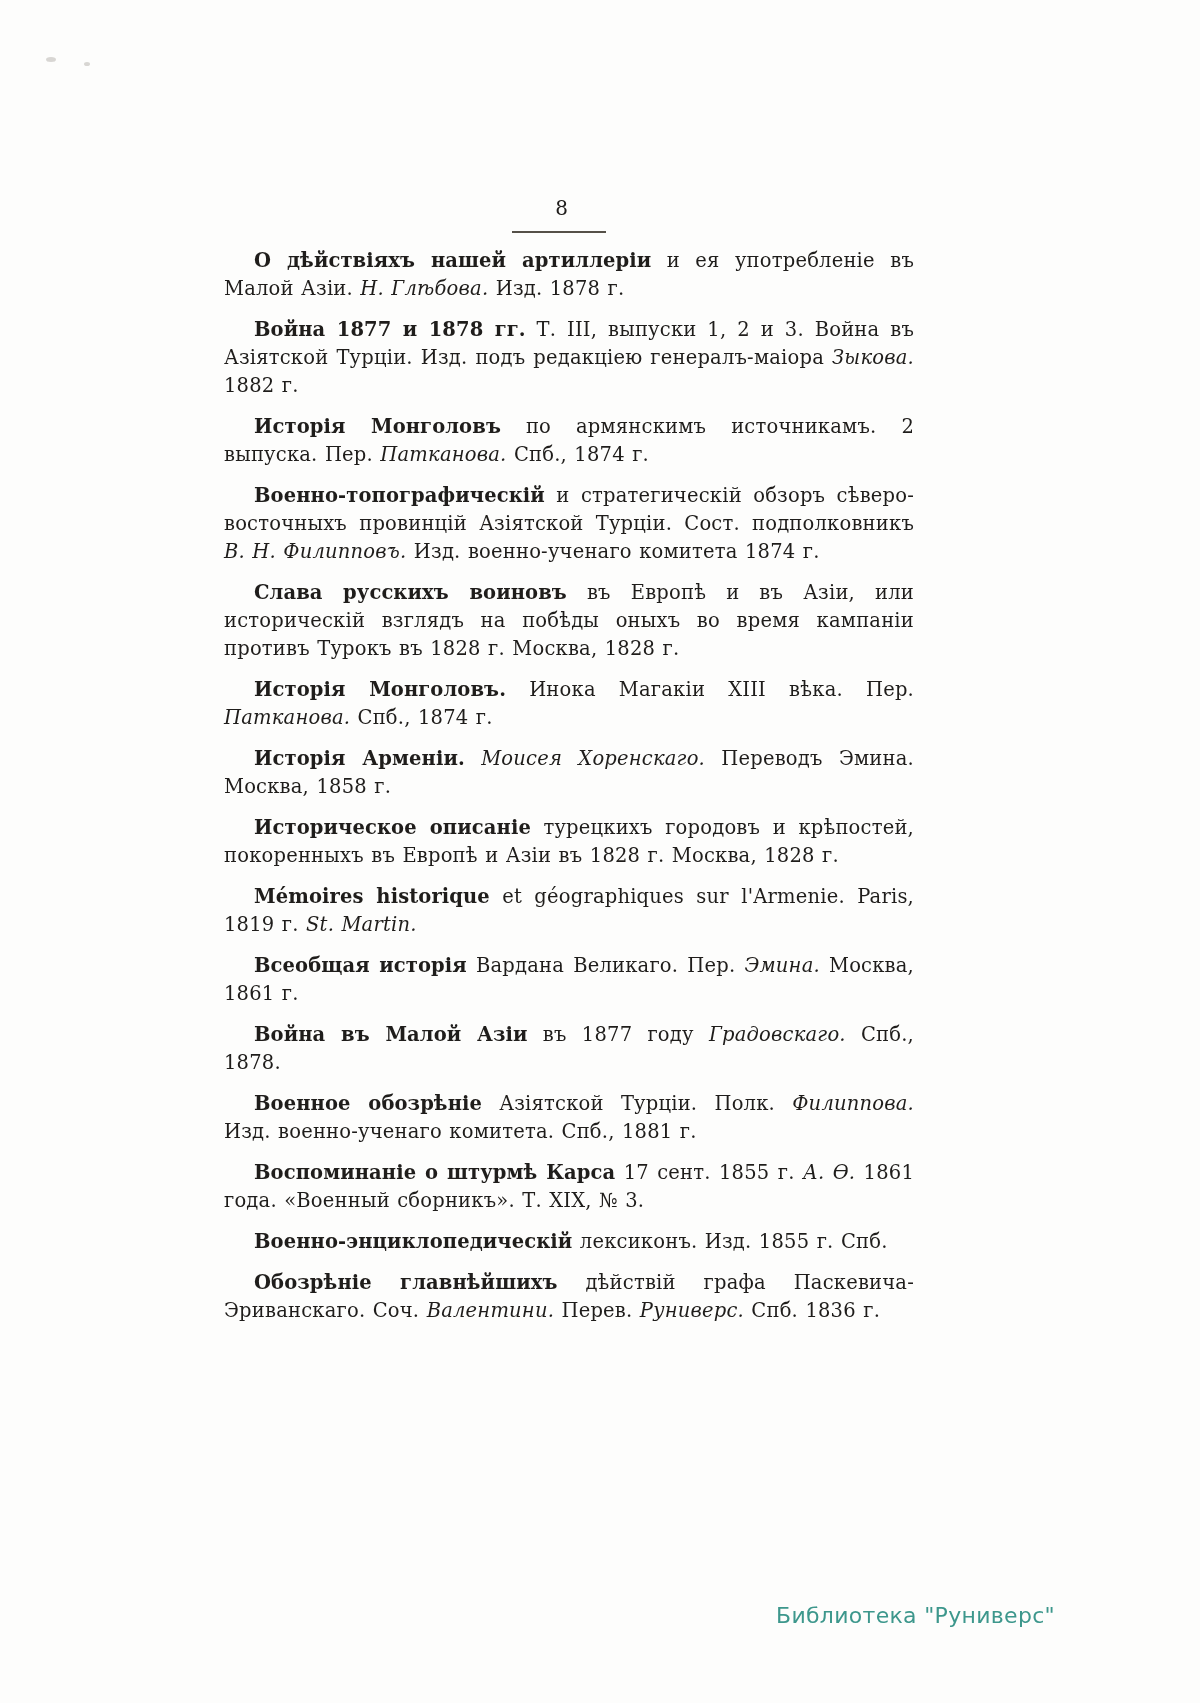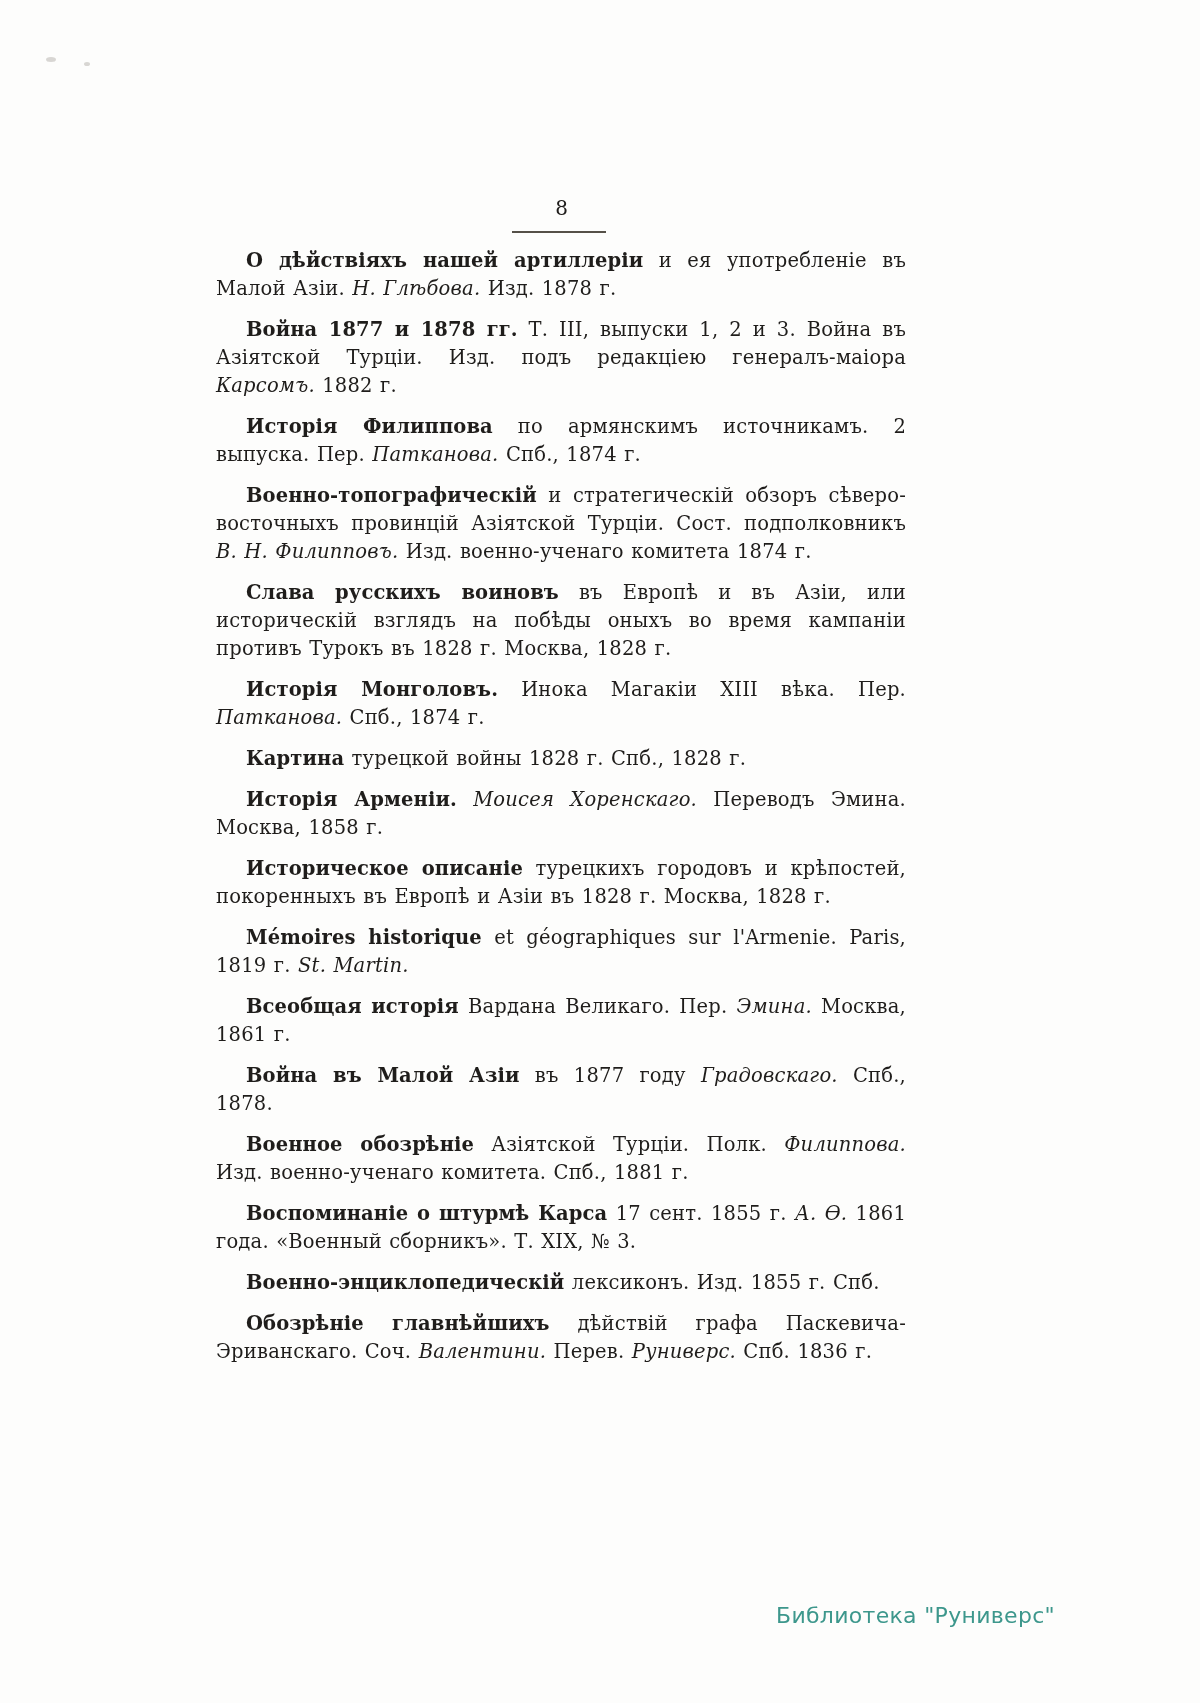--- a/index.html
+++ b/index.html
@@ -25,21 +25,21 @@
   }
   .page-rule {
     position: absolute;
     top: 231px;
     left: 512px;
     width: 94px;
     border-top: 2px solid #555048;
   }
   .content {
     position: absolute;
-    left: 216px;
+    left: 224px;
     top: 247px;
     width: 690px;
   }
   .entry {
     margin: 0 0 13px 0;
     font-size: 19.5px;
     line-height: 28px;
     text-align: justify;
     text-indent: 30px;
     letter-spacing: 0.2px;
@@ -72,26 +72,25 @@
 
   <span class="speck s1"></span>
   <span class="speck s2"></span>
 
   <div class="page-number">8</div>
 
   <div class="page-rule"></div>
 
   <div class="content">
       <p class="entry"><span class="bold">О дѣйствіяхъ нашей артиллеріи</span><span class="regular"> и ея употребленіе въ Малой Азіи. </span><span class="italic">Н. Глѣбова.</span><span class="regular"> Изд. 1878 г.</span></p>
-      <p class="entry"><span class="bold">Война 1877 и 1878 гг.</span><span class="regular"> Т. III, выпуски 1, 2 и 3. Война въ Азіятской Турціи. Изд. подъ редакціею генералъ-маіора </span><span class="italic">Карсомъ.</span><span class="regular"> 1882 г.</span></p>
-      <p class="entry"><span class="bold">Исторія Филиппова</span><span class="regular"> по армянскимъ источникамъ. 2 выпуска. Пер. </span><span class="italic">Патканова.</span><span class="regular"> Спб., 1874 г.</span></p>
+      <p class="entry"><span class="bold">Война 1877 и 1878 гг.</span><span class="regular"> Т. III, выпуски 1, 2 и 3. Война въ Азіятской Турціи. Изд. подъ редакціею генералъ-маіора </span><span class="italic">Зыкова.</span><span class="regular"> 1882 г.</span></p>
+      <p class="entry"><span class="bold">Исторія Монголовъ</span><span class="regular"> по армянскимъ источникамъ. 2 выпуска. Пер. </span><span class="italic">Патканова.</span><span class="regular"> Спб., 1874 г.</span></p>
       <p class="entry"><span class="bold">Военно-топографическій</span><span class="regular"> и стратегическій обзоръ сѣверо-восточныхъ провинцій Азіятской Турціи. Сост. подполковникъ </span><span class="italic">В. Н. Филипповъ.</span><span class="regular"> Изд. военно-ученаго комитета 1874 г.</span></p>
       <p class="entry"><span class="bold">Слава русскихъ воиновъ</span><span class="regular"> въ Европѣ и въ Азіи, или историческій взглядъ на побѣды оныхъ во время кампаніи противъ Турокъ въ 1828 г. Москва, 1828 г.</span></p>
       <p class="entry"><span class="bold">Исторія Монголовъ.</span><span class="regular"> Инока Магакіи XIII вѣка. Пер. </span><span class="italic">Патканова.</span><span class="regular"> Спб., 1874 г.</span></p>
-      <p class="entry"><span class="bold">Картина</span><span class="regular"> турецкой войны 1828 г. Спб., 1828 г.</span></p>
       <p class="entry"><span class="bold">Исторія Арменіи.</span><span class="regular"> </span><span class="italic">Моисея Хоренскаго.</span><span class="regular"> Переводъ Эмина. Москва, 1858 г.</span></p>
       <p class="entry"><span class="bold">Историческое описаніе</span><span class="regular"> турецкихъ городовъ и крѣпостей, покоренныхъ въ Европѣ и Азіи въ 1828 г. Москва, 1828 г.</span></p>
       <p class="entry"><span class="bold">Mémoires historique</span><span class="regular"> et géographiques sur l'Armenie. Paris, 1819 г. </span><span class="italic">St. Martin.</span></p>
       <p class="entry"><span class="bold">Всеобщая исторія</span><span class="regular"> Вардана Великаго. Пер. </span><span class="italic">Эмина.</span><span class="regular"> Москва, 1861 г.</span></p>
       <p class="entry"><span class="bold">Война въ Малой Азіи</span><span class="regular"> въ 1877 году </span><span class="italic">Градовскаго.</span><span class="regular"> Спб., 1878.</span></p>
       <p class="entry"><span class="bold">Военное обозрѣніе</span><span class="regular"> Азіятской Турціи. Полк. </span><span class="italic">Филиппова.</span><span class="regular"> Изд. военно-ученаго комитета. Спб., 1881 г.</span></p>
       <p class="entry"><span class="bold">Воспоминаніе о штурмѣ Карса</span><span class="regular"> 17 сент. 1855 г. </span><span class="italic">А. Ѳ.</span><span class="regular"> 1861 года. «Военный сборникъ». Т. XIX, № 3.</span></p>
       <p class="entry"><span class="bold">Военно-энциклопедическій</span><span class="regular"> лексиконъ. Изд. 1855 г. Спб.</span></p>
       <p class="entry"><span class="bold">Обозрѣніе главнѣйшихъ</span><span class="regular"> дѣйствій графа Паскевича-Эриванскаго. Соч. </span><span class="italic">Валентини.</span><span class="regular"> Перев. </span><span class="italic">Руниверс.</span><span class="regular"> Спб. 1836 г.</span></p>
     </div>

